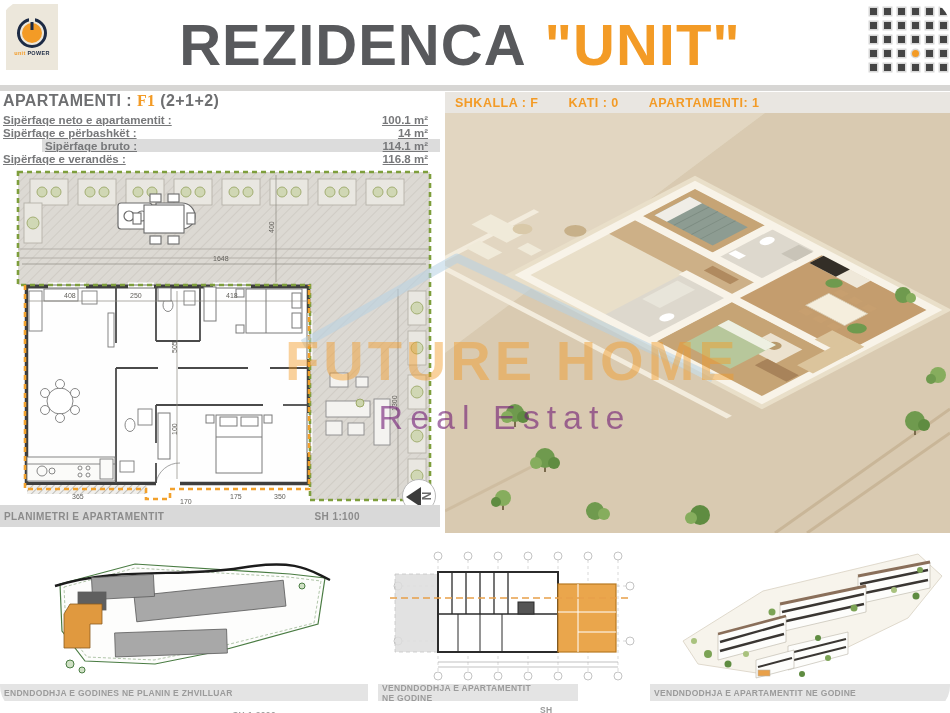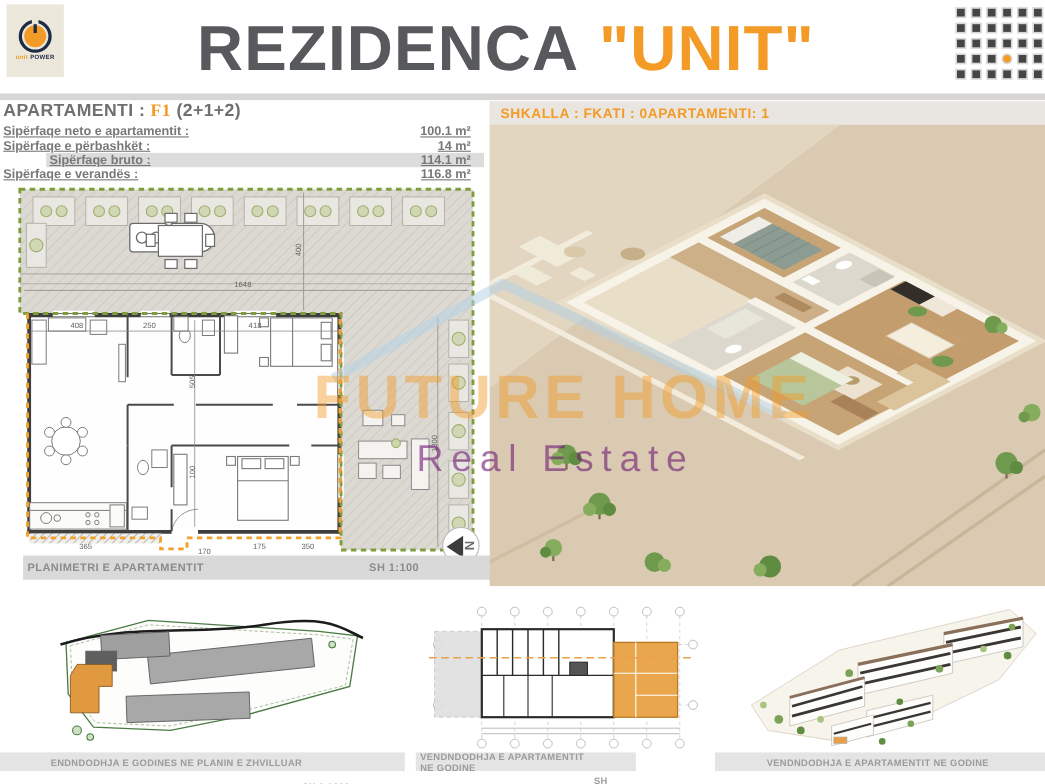--- a/index.html
+++ b/index.html
@@ -1,18 +1,18 @@
 <!DOCTYPE html>
 <html><head>
 <meta charset="utf-8">
 <style>
   * { margin:0; padding:0; box-sizing:border-box; }
   html,body { width:950px; height:713px; }
   body { font-family:"Liberation Sans", sans-serif; background:#fff; }
-  .sheet { position:relative; width:950px; height:713px; overflow:hidden; background:#fff; }
+  .sheet { position:relative; width:950px; height:713px; overflow:hidden; background:#fff;border-radius:27px; }
 
   
   .logo { position:absolute; left:6px; top:4px; width:52px; height:66px; background:#ece7db;
           display:flex; flex-direction:column; align-items:center; justify-content:center; gap:2px; }
   .logo-ring { position:relative; width:30px; height:30px; border-radius:50%; border:3.5px solid #1d2b45; }
   .logo-ring .gap { position:absolute; left:50%; top:-5px; width:6px; height:7px; background:#ece7db; transform:translateX(-50%); }
   .logo-ring .core { position:absolute; left:2px; top:2px; right:2px; bottom:2px; border-radius:50%; background:#f39b26; }
   .logo-ring .notch { position:absolute; left:50%; top:1px; width:3px; height:8px; background:#1d2b45; transform:translateX(-50%); }
   .logo-text { font-size:5.5px; font-weight:bold; letter-spacing:.3px; }
   .logo-text .w1 { color:#f39b26; } .logo-text .w2 { color:#1d2b45; }
@@ -33,47 +33,47 @@
   .apt-header { position:absolute; left:3px; top:92px; width:437px; height:20px;
                 font-size:16px; font-weight:bold; color:#6e6f71; letter-spacing:.4px; }
   .apt-header .code { color:#f39b26;font-family:Liberation Serif, serif; }
   .area-rows { position:absolute; left:0; top:113px; width:440px; }
   .area-row { display:flex; justify-content:space-between; align-items:center; height:13px;
               font-size:11.5px; font-weight:bold; color:#77787a; padding:0 12px 0 3px;text-decoration:underline; }
   .area-row.hl { background:#dcdcdc;margin-left:42px; }
 
   .plan-footer { position:absolute; left:0; top:505px; width:440px; height:22px; background:#d9d9d9;
                  display:flex; align-items:center; font-size:10px; font-weight:bold; color:#8b8b8b;
-                 letter-spacing:.4px; padding:0 80px 0 4px; justify-content:space-between;margin-left:21px; }
+                 letter-spacing:.4px; padding:0 80px 0 4px; justify-content:space-between; }
   .north { position:absolute; left:402px; top:479px; width:34px; height:34px; background:#fff;
            border:1.5px solid #b9b9b9; border-radius:50%; }
   .north .tri { position:absolute; left:3px; top:7px; width:0; height:0;
                 border-top:10px solid transparent; border-bottom:10px solid transparent; border-right:15px solid #3c3c3c; }
   .north .n { position:absolute; right:4px; top:9px; font-size:12px; font-weight:bold; color:#6a6a6a;
               transform:rotate(90deg); }
 
   .plan-svg { position:absolute; left:8px; top:163px; }
 
   
   .r-header { position:absolute; left:445px; top:92px; width:505px; height:21px; background:#e9e6e1;
-              display:flex; align-items:center; padding-left:10px;
+              display:flex; align-items:center; gap:30px; padding-left:10px;
               font-size:12.5px; font-weight:bold; color:#f39b26; letter-spacing:.5px; }
   .render-svg { position:absolute; left:445px; top:113px; }
 
   
   .wm { position:absolute; left:285px; top:248px; width:440px; height:220px; z-index:6; pointer-events:none; }
   .wm-text1 { position:absolute; left:0; top:80px; width:440px; text-align:center; font-size:56px;
               font-weight:bold; color:#f39b26; opacity:.45; letter-spacing:4px; white-space:nowrap; }
   .wm-text2 { position:absolute; left:0; top:150px; width:440px; text-align:center; font-size:34px;
               color:#701a75; opacity:.6; letter-spacing:7px; white-space:nowrap; }
 
   
   .thumb { position:absolute; }
   .cap { position:absolute; top:684px; height:17px; background:#e4e4e4; display:flex; align-items:center;
-         justify-content:center; font-size:8.5px; color:#9b9b9b; letter-spacing:.3px;
+         justify-content:flex-start; font-size:8.5px; color:#9b9b9b; letter-spacing:.3px;
          padding:0 8px 0 4px; font-weight:bold; }
   .cap .scale { color:#9b9b9b;margin-top:44px; }
 </style>
 </head>
 <body>
 
 <div class="sheet">
 
   <div class="logo">
     <div class="logo-ring">

